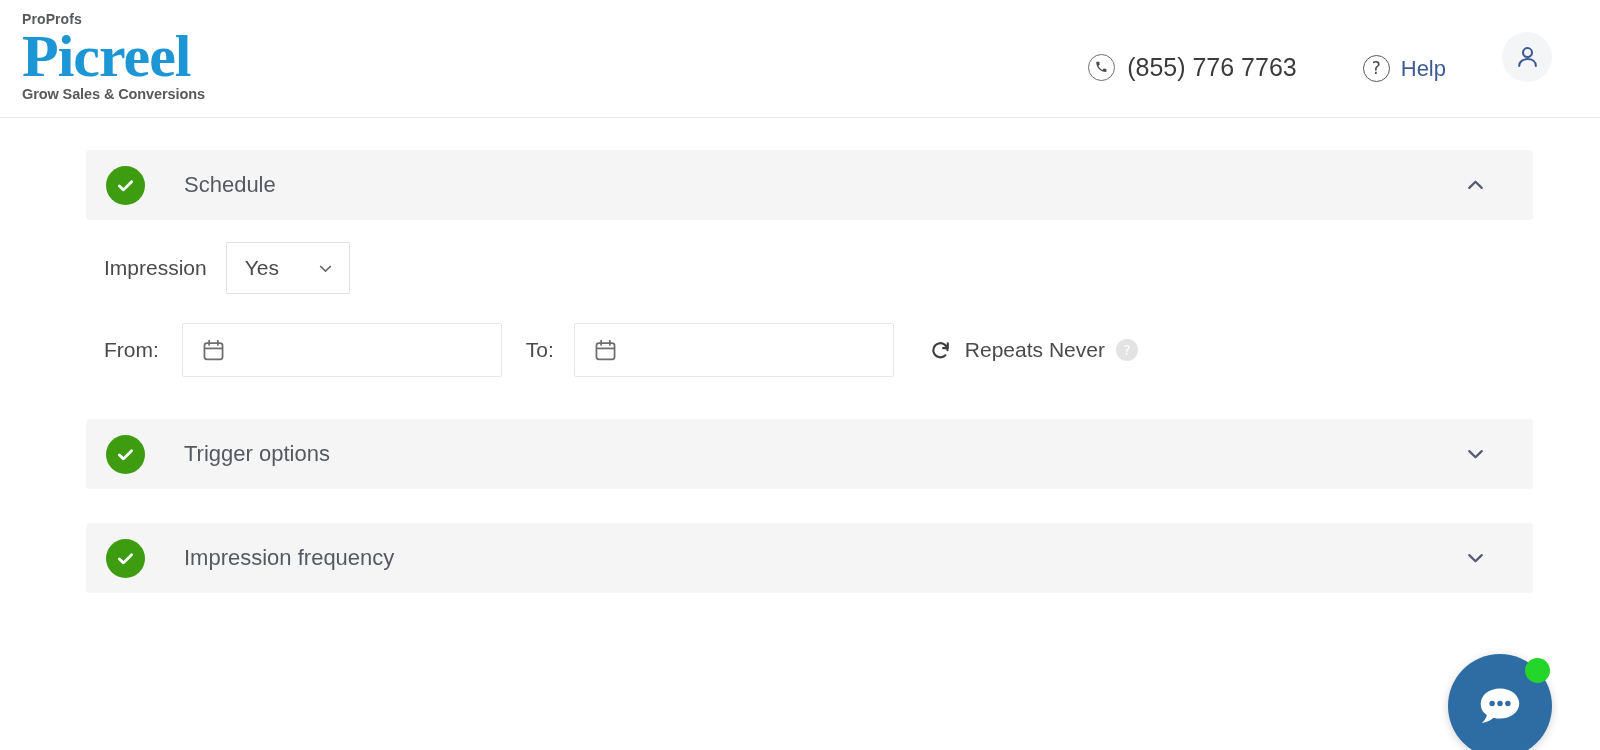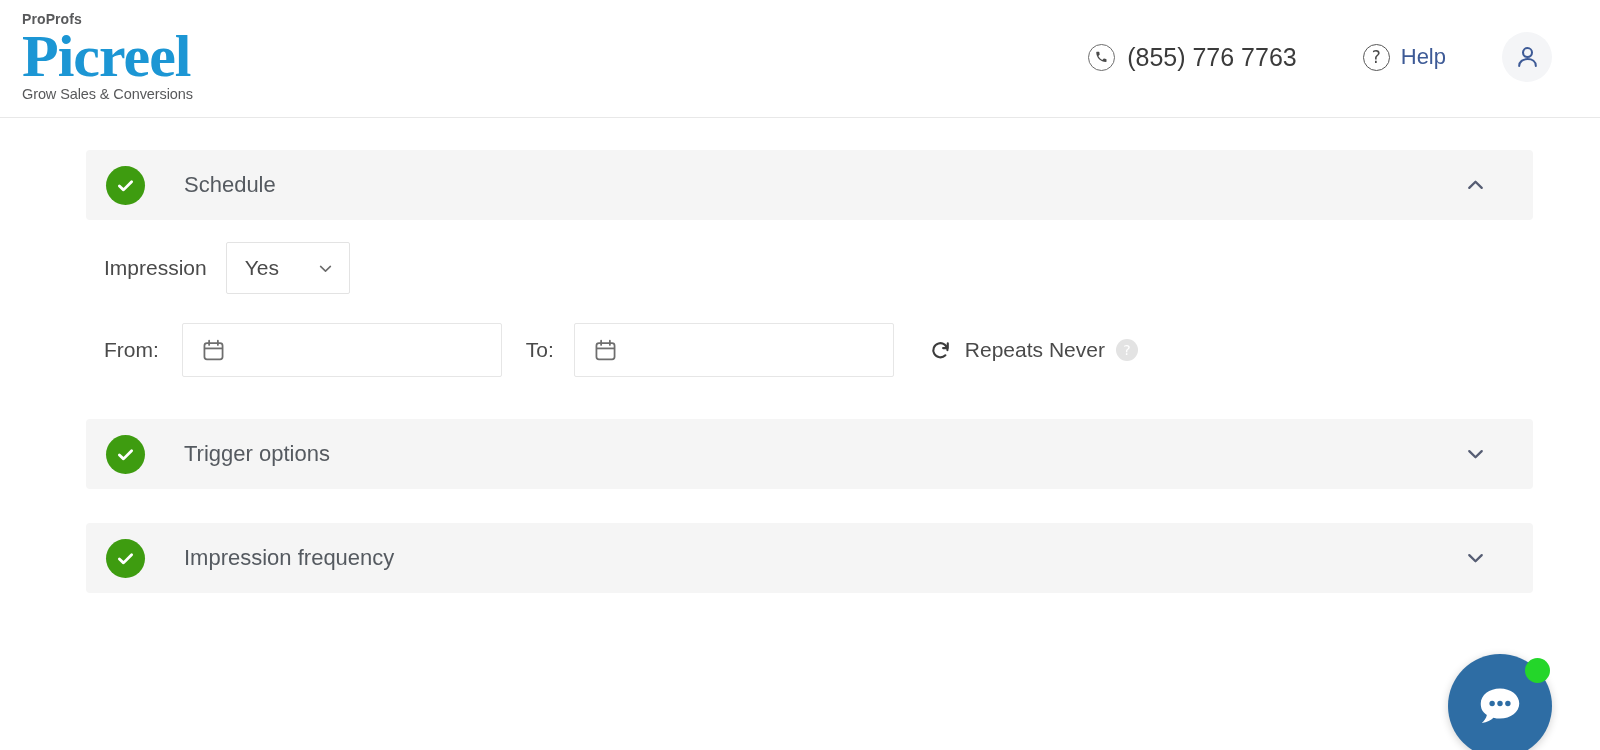--- a/index.html
+++ b/index.html
@@ -42,33 +42,33 @@
     font-size: 60px;
     font-weight: bold;
     color: #1c96d4;
     letter-spacing: -1px;
     line-height: 58px;
     display: block;
     font-family: Liberation Serif, serif;
   }
   .brand-tag {
     font-size: 14.5px;
-    font-weight: normal;
+    font-weight: bold;
     color: #58595b;
     letter-spacing: -.1px;
     display: block;
     margin-top: 2px;
   }
 
   .header-right {
     position: absolute;
     right: 48px;
     top: 32px;
     display: flex;
-    align-items: center;
+    align-items: flex-end;
     gap: 0px;
   }
   .phone-block {
     display: flex;
     align-items: center;
     gap: 12px;
     margin-right: 66px;
   }
   .phone-text {
     font-size: 25px;

